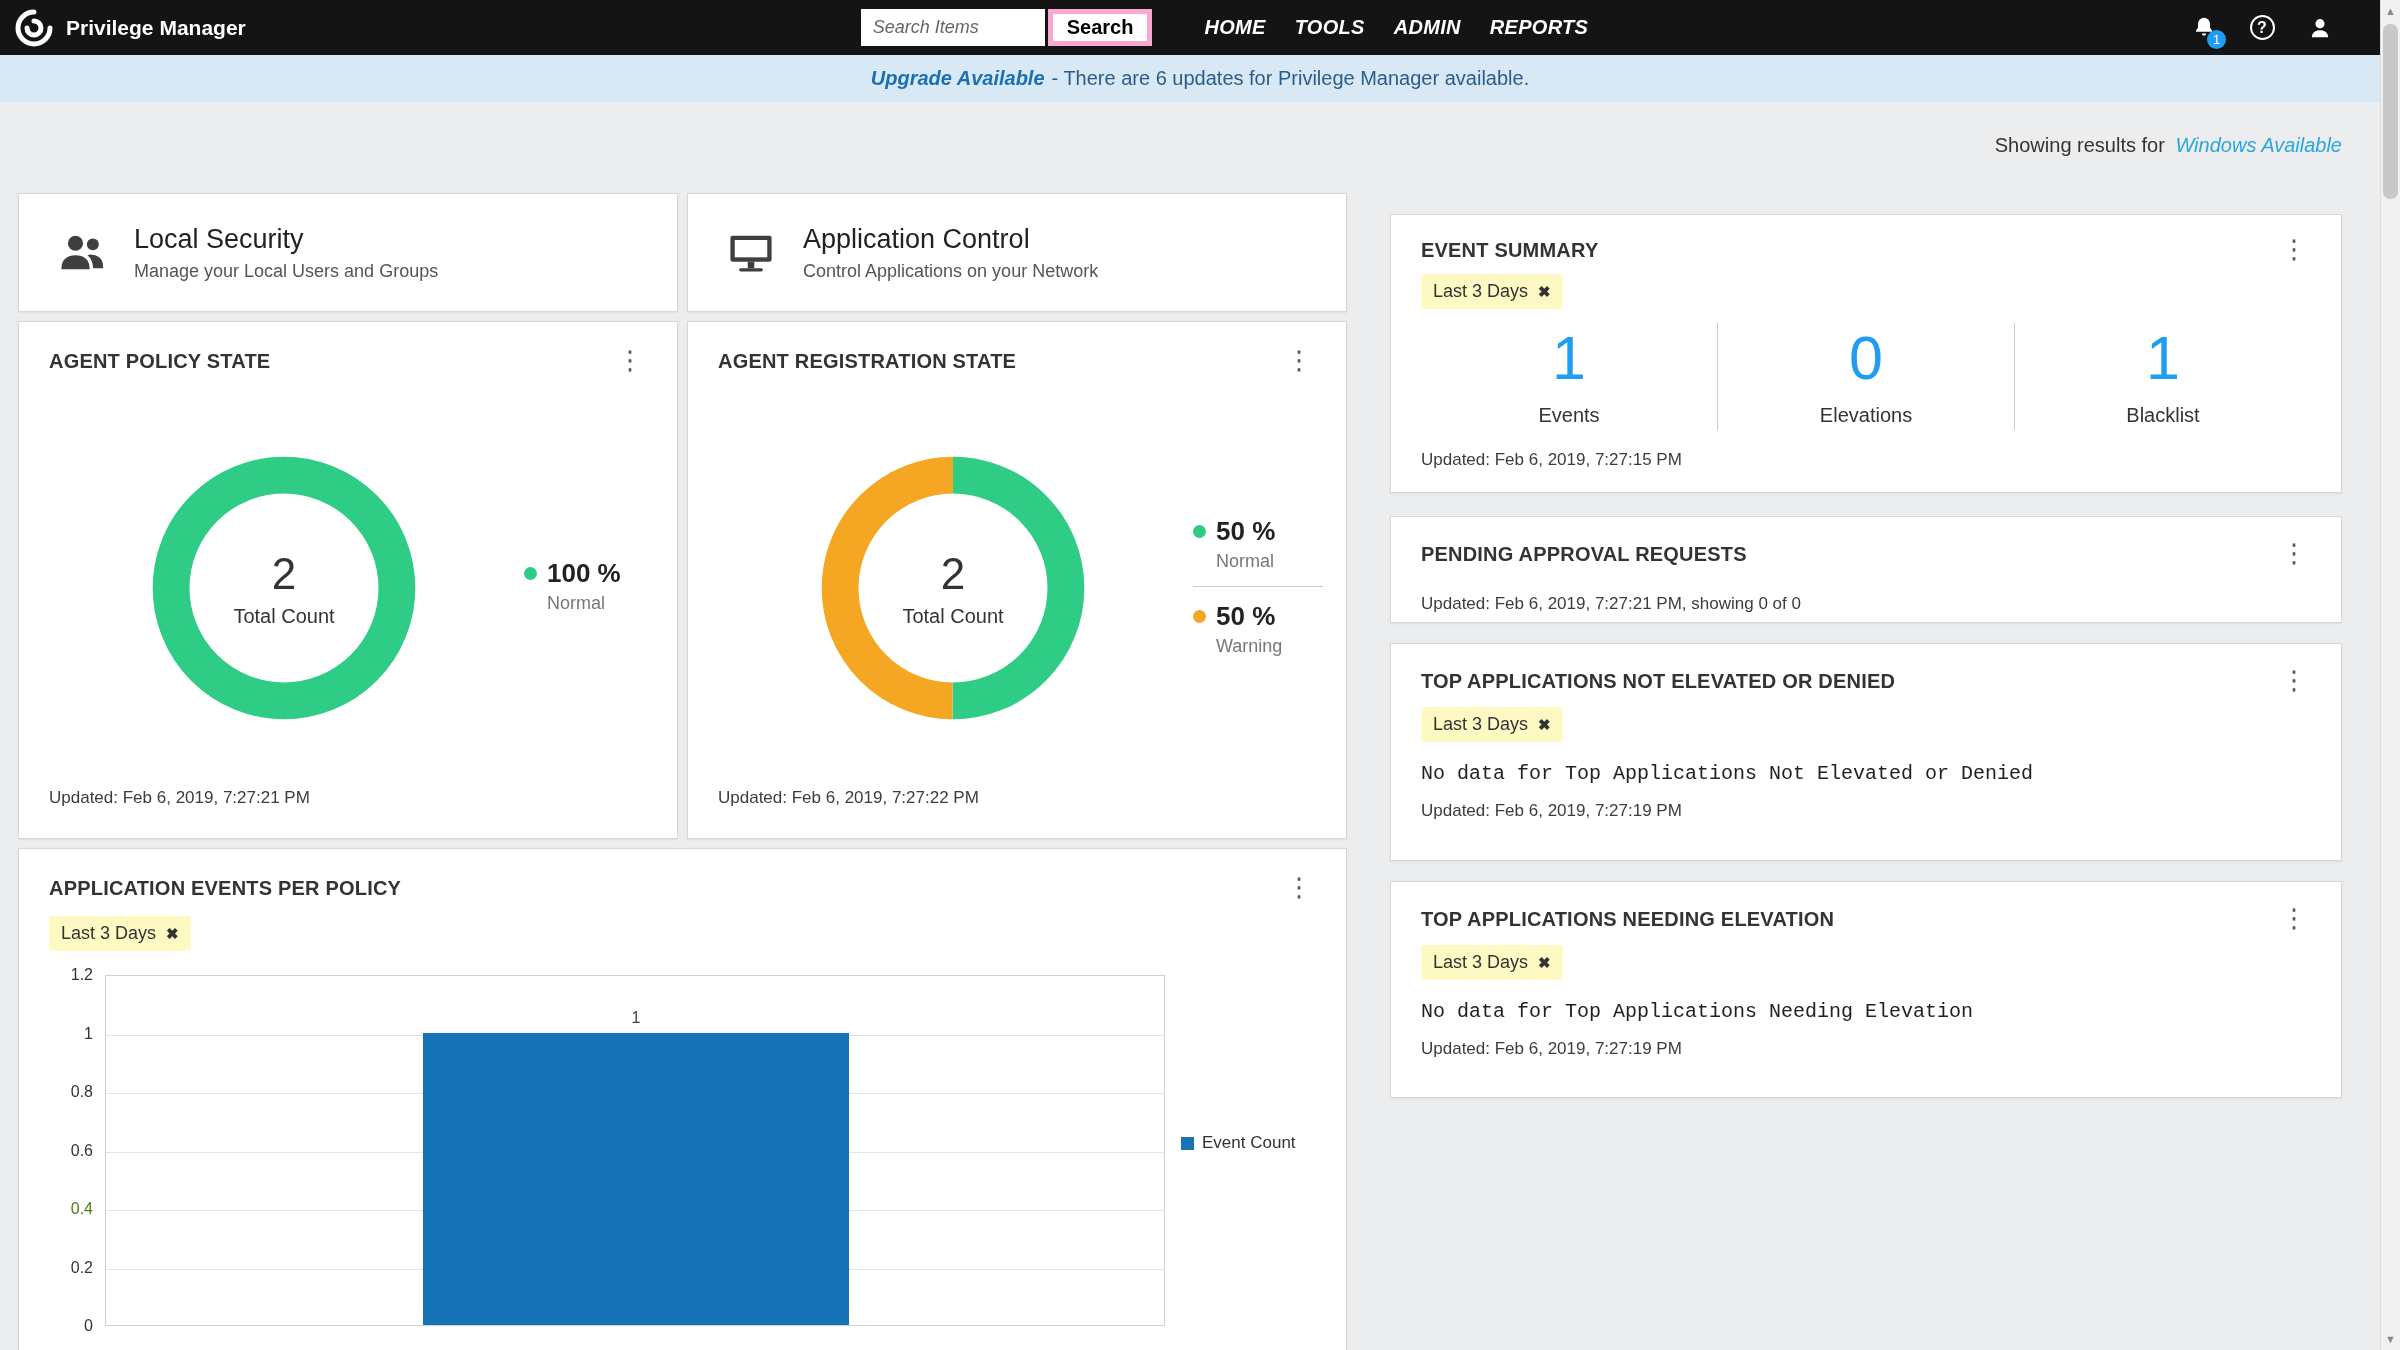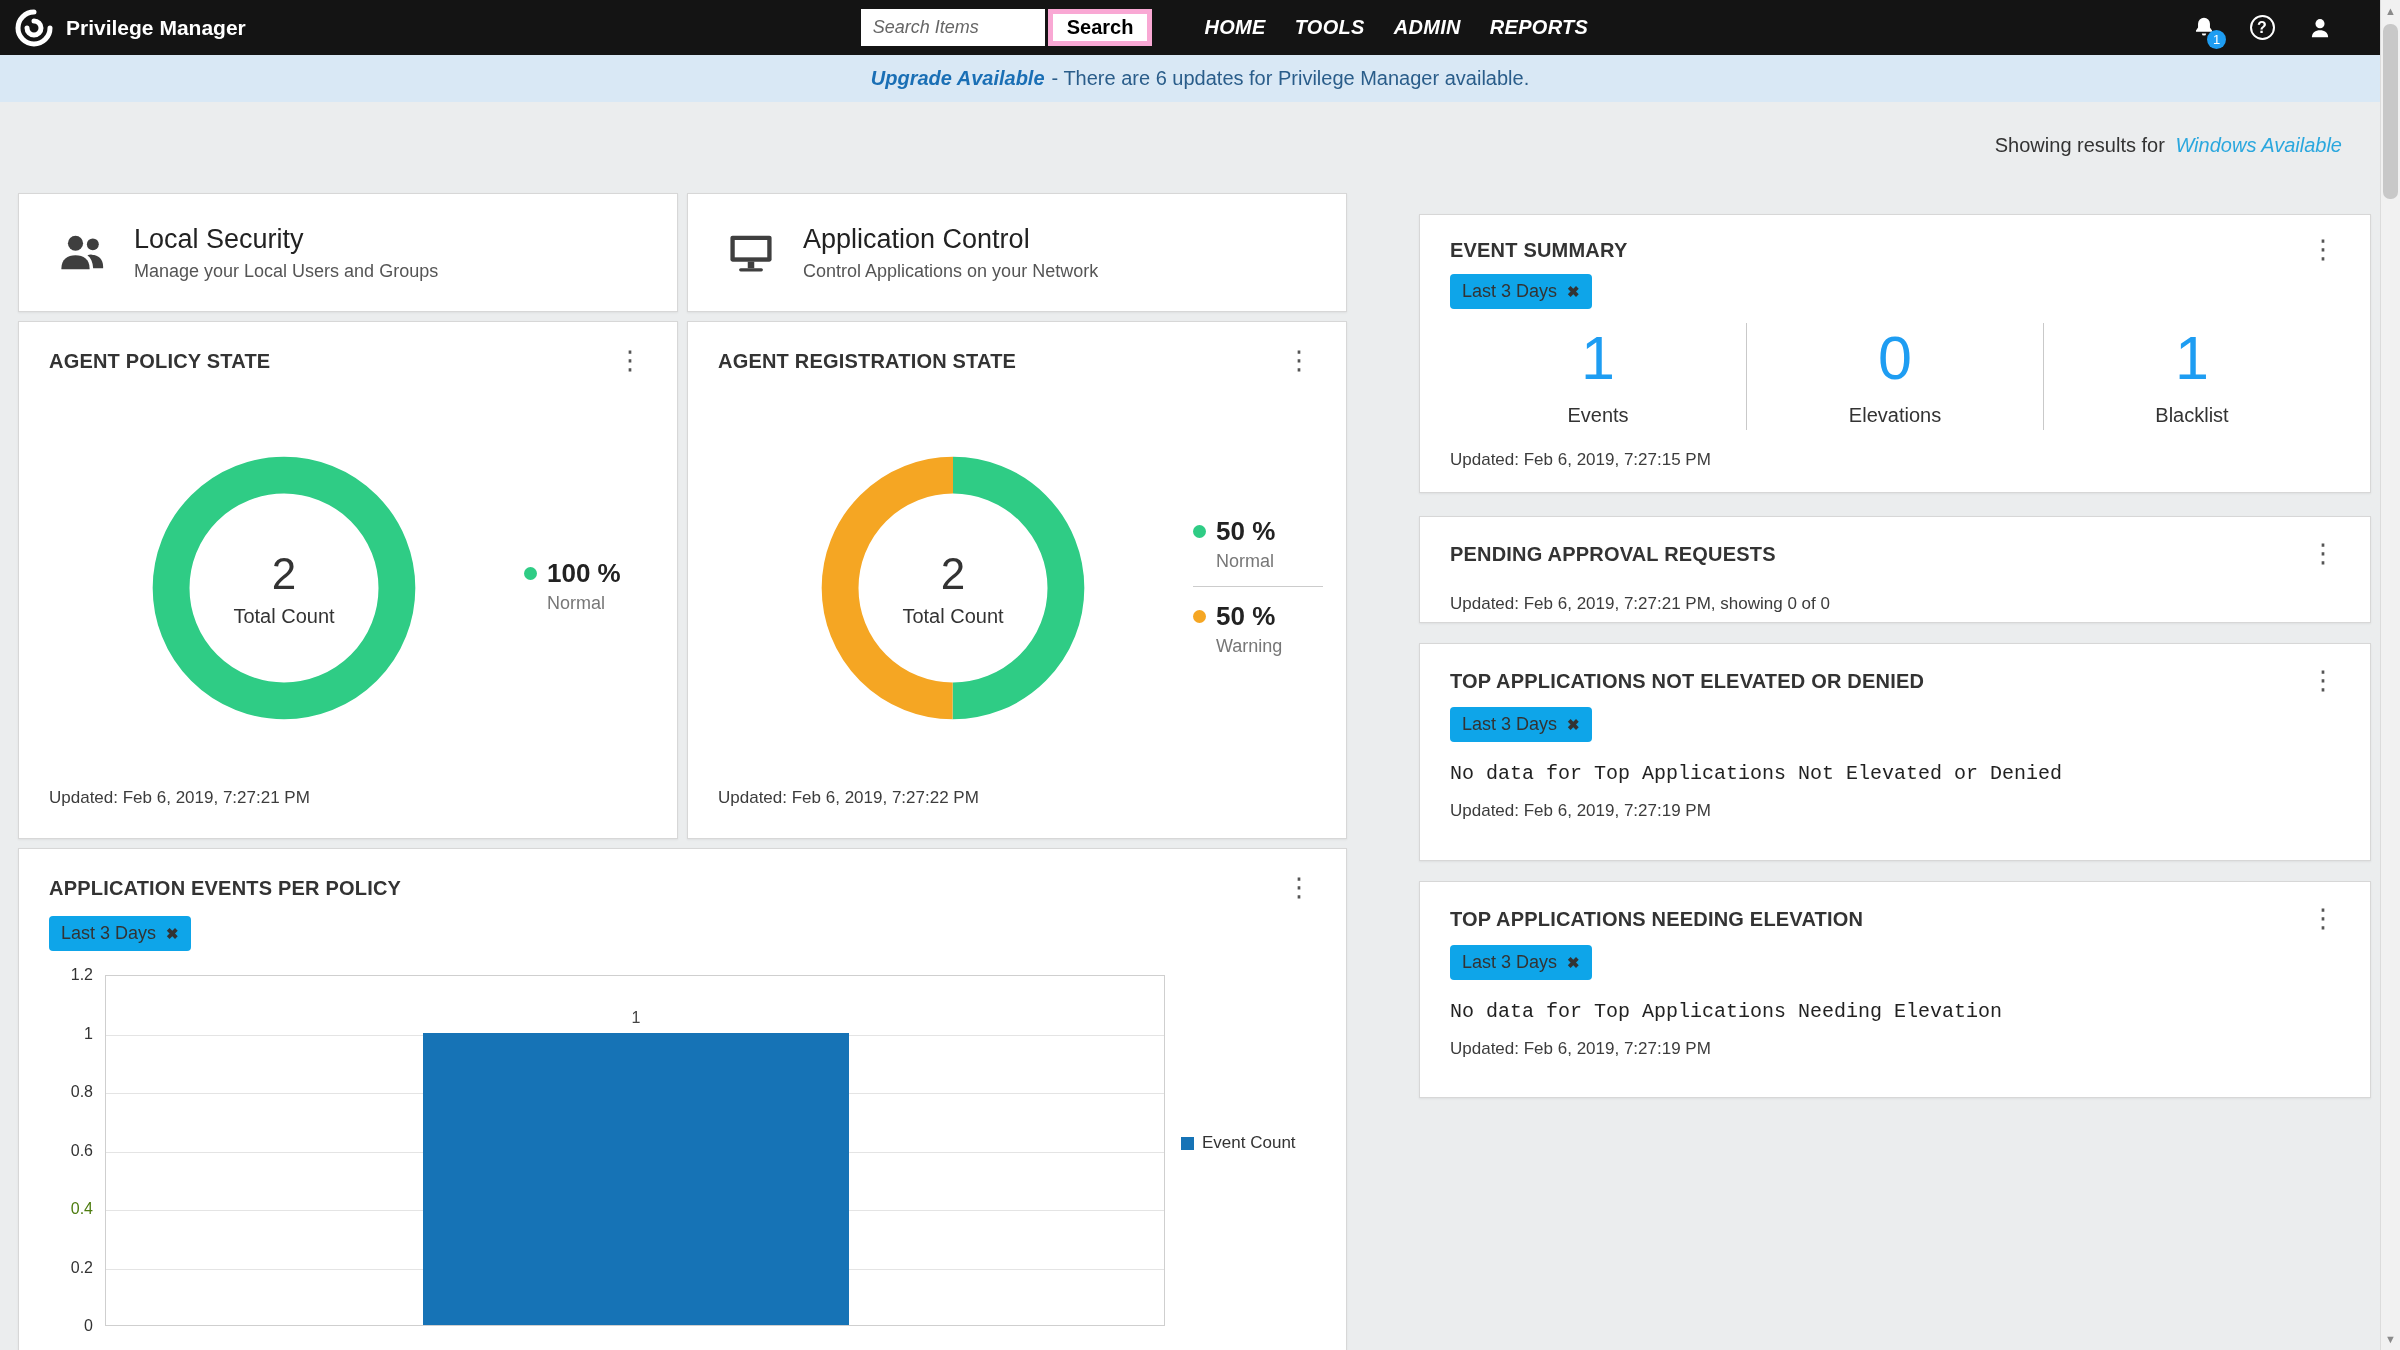--- a/index.html
+++ b/index.html
@@ -52,21 +52,21 @@
   .banner-link { color:var(--link-blue,#1a6fb5); font-weight:bold; margin-right:7px; }
   .banner-msg { color:#2a5d8a; }
 
   
   .results-bar { text-align:right; padding:32px 58px 0 0; font-size:20px; color:#333; }
   .results-link { color:var(--light-link,#2aa7de); margin-left:5px; }
 
   
   .main { display:flex; padding:36px 40px 0 18px; gap:43px; align-items:flex-start; }
   .col-left { width:1329px; flex:0 0 auto; }
-  .col-right { width:952px; flex:0 0 auto; margin-top:21px;margin-left:29px; }
+  .col-right { width:952px; flex:0 0 auto; margin-top:21px; }
   .card { background:#fff; border:1px solid #d7d7d7; box-shadow:0 1px 2px rgba(0,0,0,0.06); }
 
   .row { display:flex; gap:9px; margin-bottom:9px; }
 
   
   .feature-card { width:660px; height:119px; display:flex; align-items:center; padding-left:37px; cursor:pointer; }
   .feature-icon { width:52px; height:52px; flex:0 0 auto; }
   .feature-text { margin-left:26px; }
   .feature-title { font-size:27px; color:#222; }
   .feature-subtitle { font-size:18px; color:#555; margin-top:6px; }
@@ -94,21 +94,21 @@
   .dot-green { background:var(--green,#2fcc85); }
   .dot-orange { background:var(--orange,#f5a623); }
   .legend-sub { font-size:18px; color:#777; margin-left:23px; margin-top:4px; }
   .legend-divider { border-top:1px solid #ccc; width:130px; margin:14px 0; }
   .updated { font-size:17px; color:#3c3c3c; }
   .updated-abs { position:absolute; left:30px; bottom:30px; }
 
   
   .tag {
     display:inline-flex; align-items:center; gap:10px;
-    background:#0ea5e9; border-radius:4px; padding:7px 12px;
+    background:#fef9c3; border-radius:4px; padding:7px 12px;
     font-size:18px; color:#333;
   }
   .tag-close { font-size:15px; font-weight:bold; color:#333; cursor:pointer; line-height:1; }
 
   
   .chart-card { width:1329px; height:580px; padding:28px 30px; }
   .chart-tag-row { margin-top:16px; }
   .chart-area { position:relative; margin-top:24px; height:420px; }
 
   

